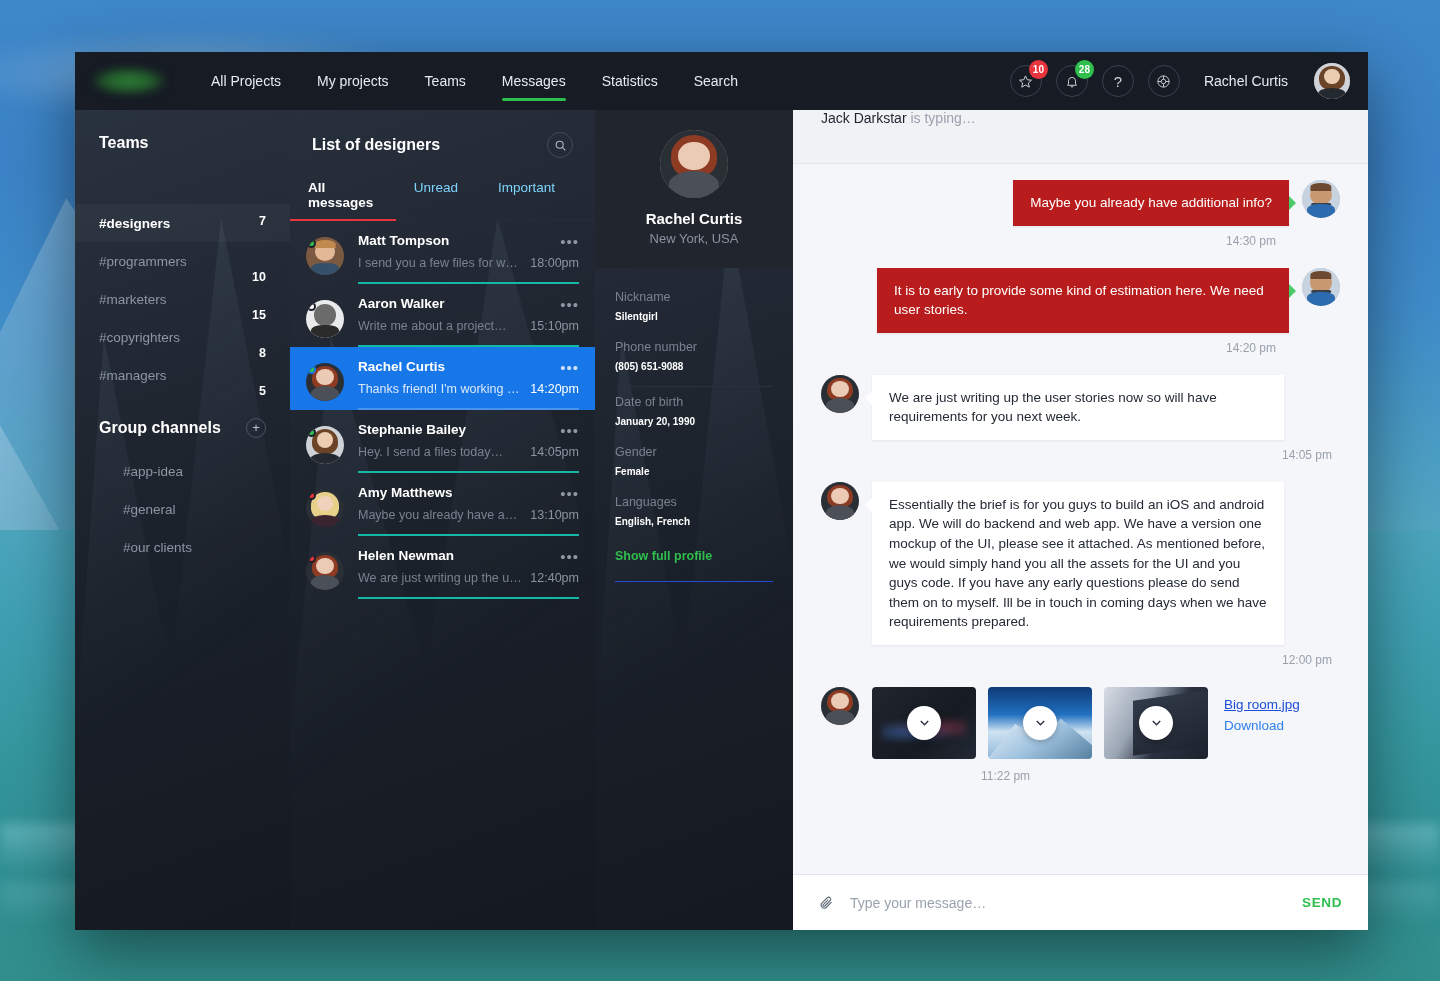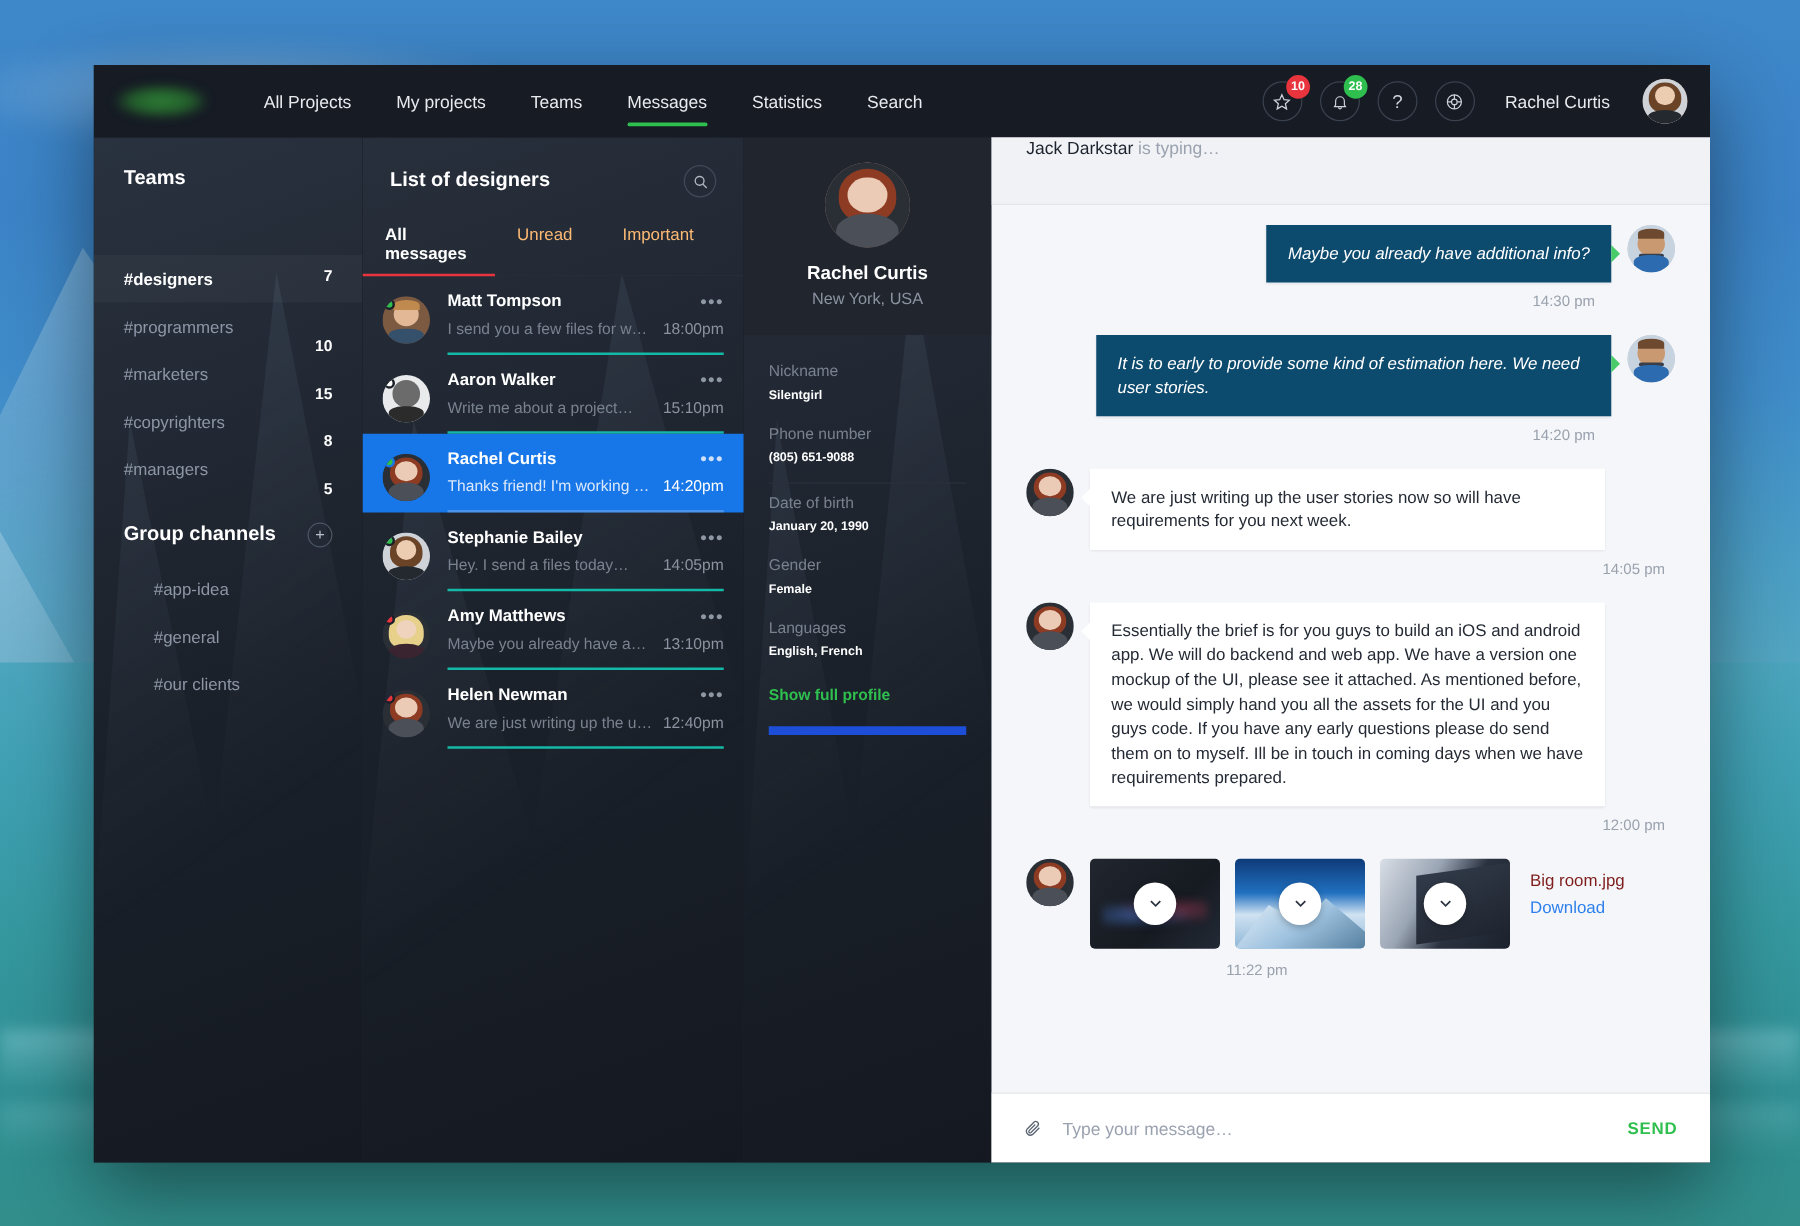--- a/index.html
+++ b/index.html
@@ -179,21 +179,21 @@
   .msglist-title { font-size:16px; font-weight:bold; color:#fff; }
   .search-circle {
     width:26px; height:26px; border-radius:50%; border:1px solid #414a58;
     display:flex; align-items:center; justify-content:center; color:#aeb6c2; cursor:pointer;
   }
   .tabs {
     display:flex; margin-top:22px; padding:0 0 0 18px;
     border-bottom:1px solid #272d38; position:relative;
   }
   .tab {
-    font-size:13.5px; color:#fdba74; padding:0 0 10px 0; margin-right:40px;
+    font-size:13.5px; color:#7dd3fc; padding:0 0 10px 0; margin-right:40px;
     cursor:pointer; position:relative;
   }
   .tab.active { color:#ffffff; font-weight:bold; }
   .tab.active::after {
     content:""; position:absolute; left:-18px; right:-22px; bottom:-1px;
     height:2px; background:#e8343c;
   }
   .conv {
     display:flex; align-items:flex-start; padding:12px 16px 0 16px; cursor:pointer;
     position:relative;
@@ -239,21 +239,21 @@
   }
   .profile-name { font-size:15px; font-weight:bold; }
   .profile-loc { font-size:13px; color:#8b93a0; margin-top:4px; }
   .profile-fields { padding:14px 20px 0 20px; }
   .field { padding:8px 0 10px 0; }
   .field.sep { border-bottom:1px solid #2a313c; padding-bottom:14px; }
   .field-label { font-size:12.5px; color:#79828f; }
   .field-value { font-size:10px; color:#ffffff; font-weight:bold; margin-top:7px; word-break:break-all; }
   .show-profile {
     font-size:12.5px; color:#2fbf4e; font-weight:bold; margin-top:12px;
-    padding-bottom:18px; border-bottom:7px solid #1d4ed8; cursor:pointer;
+    padding-bottom:18px; border-bottom:1px solid #1d4ed8; cursor:pointer;
   }
 
   
   .chat { flex:1; display:flex; flex-direction:column; background:#f4f6f9; min-width:0; }
   .chat-head {
     height:54px; flex:0 0 54px; background:#f0f2f6;
     display:flex; align-items:flex-start; padding:0 28px;
     border-bottom:1px solid #e2e5ea;
   }
   .typing { font-size:14px; color:#3d4450; }
@@ -265,21 +265,21 @@
   .bubble-avatar {
     width:38px; height:38px; border-radius:50%; overflow:hidden; flex:0 0 38px;
     background:#c3cbd8;
   }
   .bubble {
     position:relative; max-width:412px; padding:13px 17px;
     font-size:13.5px; line-height:1.45;
     box-shadow:0 1px 2px rgba(22,30,45,.08);
   }
   .bubble.in { background:#ffffff; color:#242a34; margin-left:13px; }
-  .bubble.out { background:#0c4a6e; color:#ffffff; margin-right:13px;font-style:italic; }
+  .bubble.out { background:#b91c1c; color:#ffffff; margin-right:13px; }
   .bubble.in::before {
     content:""; position:absolute; left:-7px; top:16px;
     border-top:7px solid transparent; border-bottom:7px solid transparent;
     border-right:7px solid #ffffff;
   }
   .bubble.out::after {
     content:""; position:absolute; right:-7px; top:16px;
     border-top:7px solid transparent; border-bottom:7px solid transparent;
     border-left:7px solid #49cb6a;
   }
@@ -312,21 +312,21 @@
     background:linear-gradient(160deg,#323b4a,#1e242e);
     transform:skewY(-8deg);
   }
   .thumb-btn {
     position:absolute; left:50%; top:50%; transform:translate(-50%,-50%);
     width:34px; height:34px; border-radius:50%; background:#ffffff;
     display:flex; align-items:center; justify-content:center;
     box-shadow:0 2px 6px rgba(0,0,0,.25);
   }
   .file-meta { margin-left:16px; padding-top:10px; }
-  .file-name { font-size:13.5px; color:#7f1d1d; }
+  .file-name { font-size:13.5px; color:#1d4ed8;text-decoration:underline; }
   .file-dl { font-size:13.5px; color:#2f80ed; margin-top:6px; cursor:pointer; }
   .stamp.attach { text-align:center; padding-right:150px; margin-top:10px; }
 
   .composer {
     flex:0 0 56px; height:56px; background:#ffffff;
     border-top:1px solid #e2e5ea;
     display:flex; align-items:center; padding:0 26px;
   }
   .clip { color:#5c6573; margin-right:16px; display:flex; cursor:pointer; }
   .composer input {

